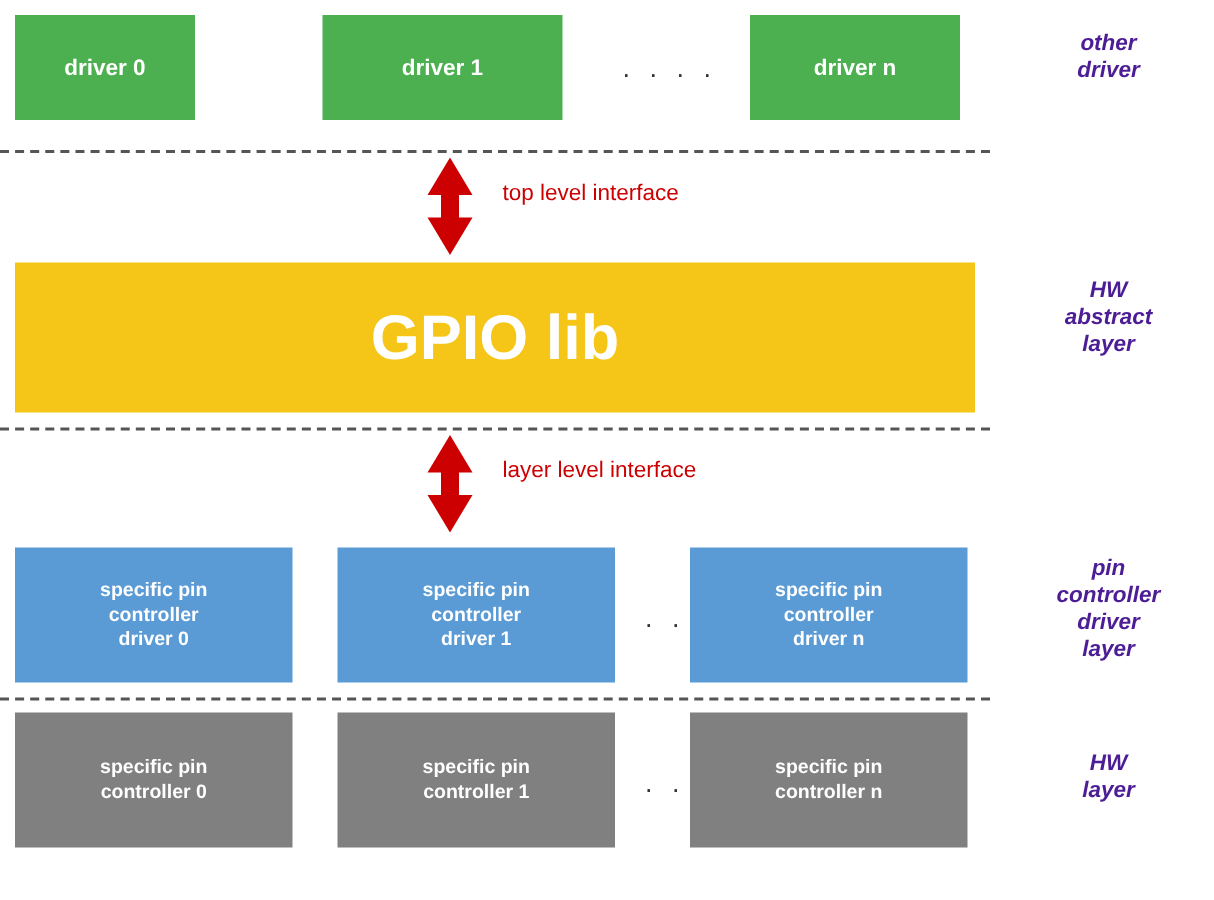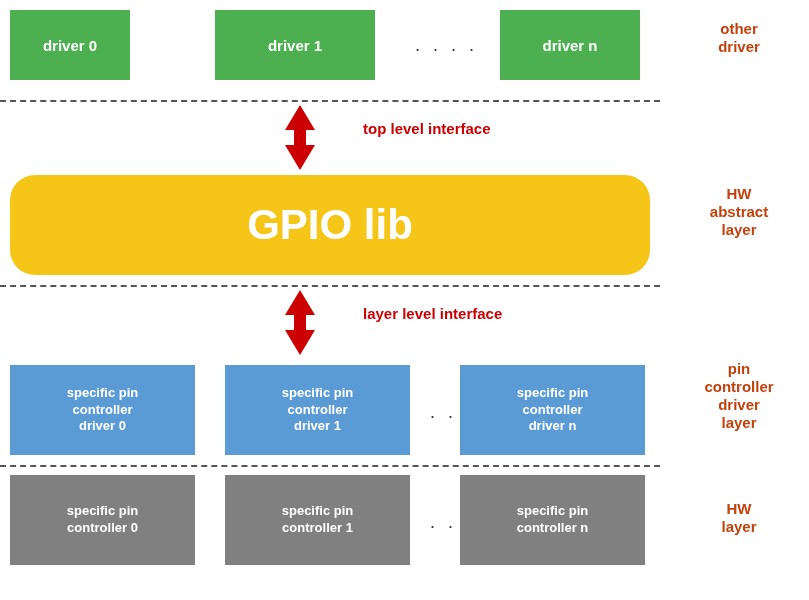--- a/index.html
+++ b/index.html
@@ -23,25 +23,26 @@
       position: absolute;
       left: 0;
       width: 660px;
       border-top: 2px dashed #555;
     }
 
     
     .layer-label {
       position: absolute;
       right: 5px;
-      color: #c2410c;
+      color: #4c1d95;
       font-size: 15px;
       font-weight: bold;
       text-align: center;
       line-height: 1.2;
+      font-style: italic;
     }
 
     
     .driver-box {
       position: absolute;
       background: #4caf50;
       color: white;
       font-size: 15px;
       font-weight: bold;
       display: flex;
@@ -55,21 +56,20 @@
     .gpio-box {
       position: absolute;
       background: #f5c518;
       color: white;
       font-size: 42px;
       font-weight: bold;
       display: flex;
       align-items: center;
       justify-content: center;
       text-align: center;
-      border-radius: 25px;
     }
 
     
     .pin-ctrl-driver-box {
       position: absolute;
       background: #5b9bd5;
       color: white;
       font-size: 13px;
       font-weight: bold;
       display: flex;
@@ -99,22 +99,21 @@
       font-size: 18px;
       color: #333;
       letter-spacing: 4px;
     }
 
     
     .interface-label {
       position: absolute;
       color: #cc0000;
       font-size: 15px;
-      font-weight: bold;
-      margin-left: 28px;
+      font-weight: normal;
     }
   </style>
 </head>
 <body>
 
 <div class="diagram">
 
   <div class="driver-box" style="left:10px; top:10px; width:120px; height:70px;">
     <span>driver 0</span>
   </div>
@@ -173,21 +172,21 @@
   </div>
   <div class="dots" style="left:430px; top:402px;">
     <span>. . . .</span>
   </div>
   <div class="pin-ctrl-driver-box" style="left:460px; top:365px; width:185px; height:90px;">
     <span style="white-space:pre-line;">specific pin
 controller
 driver n</span>
   </div>
 
-  <div class="layer-label" style="top:360px; right:5px; width:130px;">pin<br>controller<br>driver<br>layer</div>
+  <div class="layer-label" style="top:370px; right:5px; width:130px;">pin<br>controller<br>driver<br>layer</div>
 
   <div class="dashed-line" style="top:465px;"></div>
 
   <div class="hw-box" style="left:10px; top:475px; width:185px; height:90px;">
     <span style="white-space:pre-line;">specific pin
 controller 0</span>
   </div>
   <div class="hw-box" style="left:225px; top:475px; width:185px; height:90px;">
     <span style="white-space:pre-line;">specific pin
 controller 1</span>

